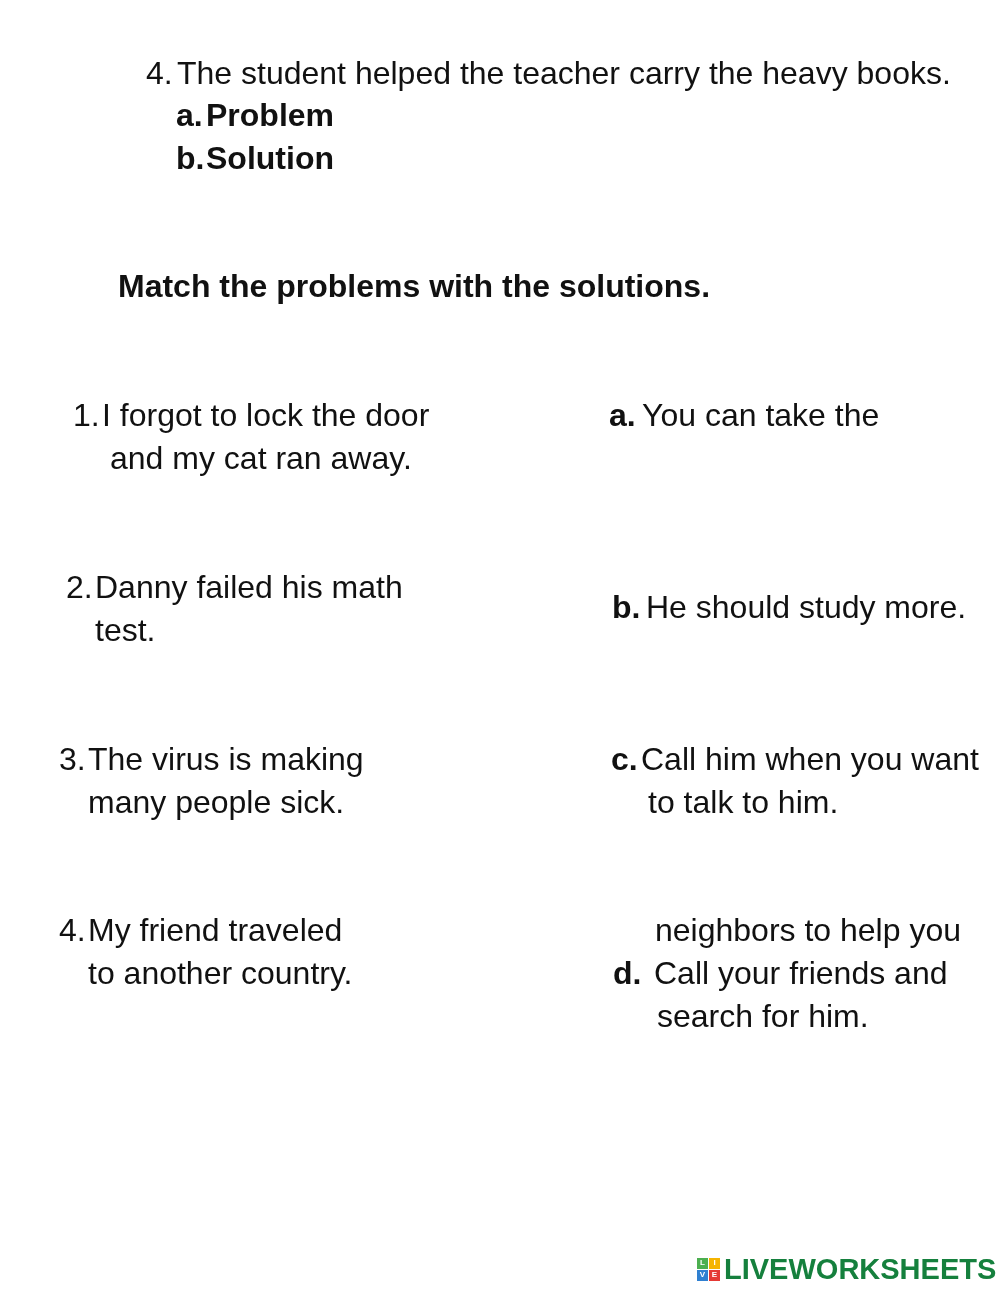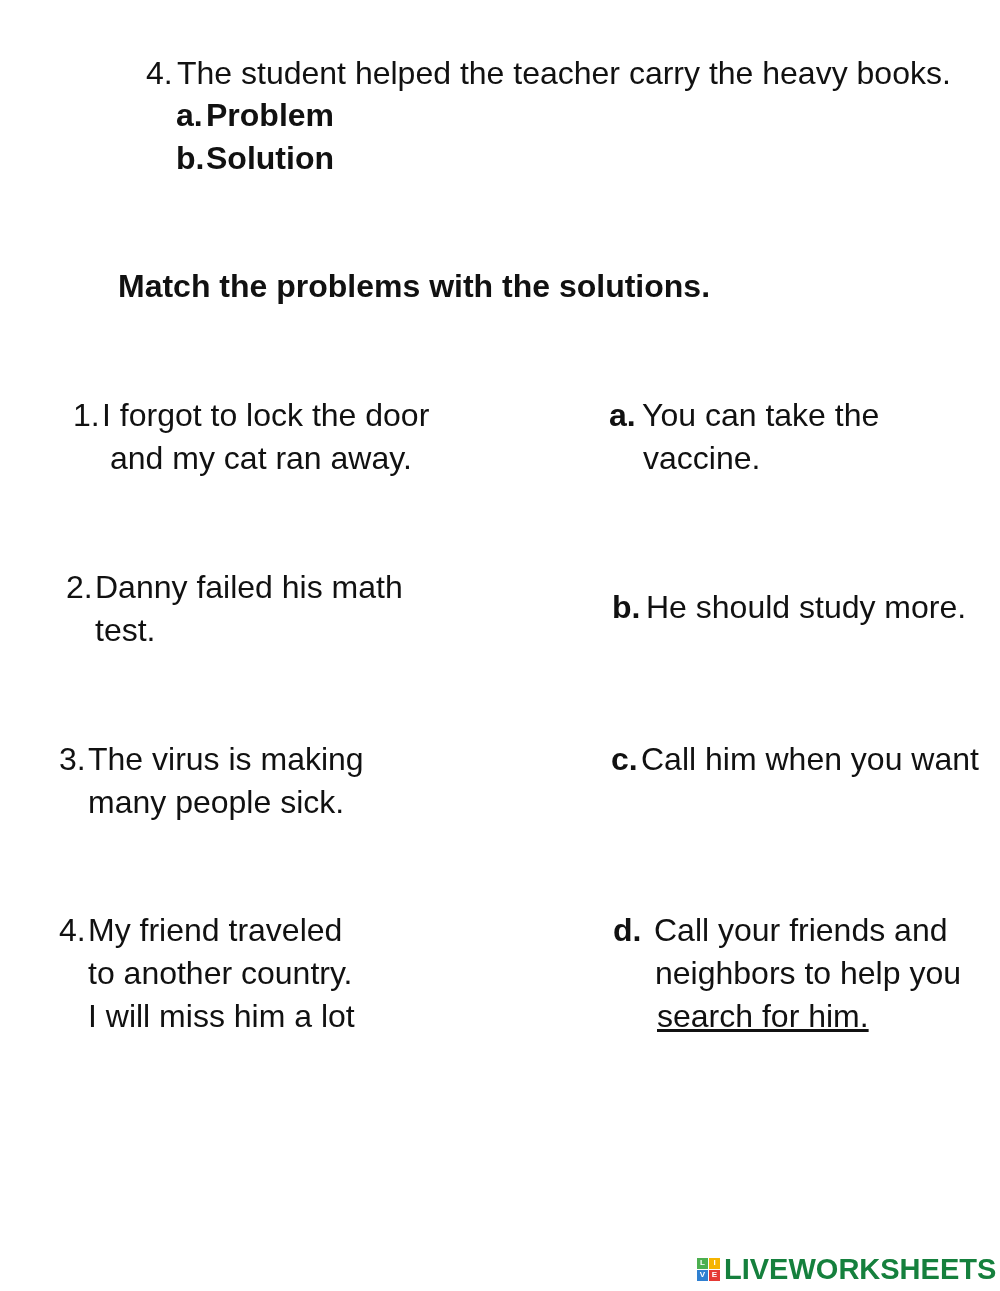--- a/index.html
+++ b/index.html
@@ -99,40 +99,39 @@
 </div>
 
 <div class="abs prob line" style="left:59px; top:738px;">
   <div><span class="num">3.</span><span>The virus is making</span></div>
   <div style="padding-left:29px;"><span>many people sick.</span></div>
 </div>
 
 <div class="abs prob line" style="left:59px; top:909px;">
   <div><span class="num">4.</span><span>My friend traveled</span></div>
   <div style="padding-left:29px;"><span>to another country.</span></div>
-  <div style="padding-left:29px;"><span>I will miss him a lot</span></div>
 </div>
 
 <div class="abs sol line" style="left:609px; top:394px;">
   <div><span class="num" style="width:33px;">a.</span><span>You can take the</span></div>
-  <div style="padding-left:34px;"><span>vaccine.</span></div>
 </div>
 
 <div class="abs sol line" style="left:612px; top:586px;">
   <div><span class="num" style="width:34px;">b.</span><span>He should study more.</span></div>
 </div>
 
 <div class="abs sol line" style="left:611px; top:738px;">
   <div><span class="num" style="width:30px;">c.</span><span>Call him when you want</span></div>
+  <div style="padding-left:37px;"><span>to talk to him.</span></div>
 </div>
 
 <div class="abs sol line" style="left:613px; top:909px;">
+  <div style="padding-left:42px;"><span>neighbors to help you</span></div>
   <div><span class="num" style="width:41px;">d.</span><span>Call your friends and</span></div>
-  <div style="padding-left:42px;"><span>neighbors to help you</span></div>
-  <div style="padding-left:44px;text-decoration:underline;"><span>search for him.</span></div>
+  <div style="padding-left:44px;"><span>search for him.</span></div>
 </div>
 
 <div class="abs logo">
   <div class="logo-grid">
     <span class="logo-cell" style="background:#4caf50;">L</span>
     <span class="logo-cell" style="background:#f5b400;">I</span>
     <span class="logo-cell" style="background:#2f80d1;">V</span>
     <span class="logo-cell" style="background:#e53935;">E</span>
   </div>
   <span class="logo-text" style="color:#15803d;">LIVEWORKSHEETS</span>

